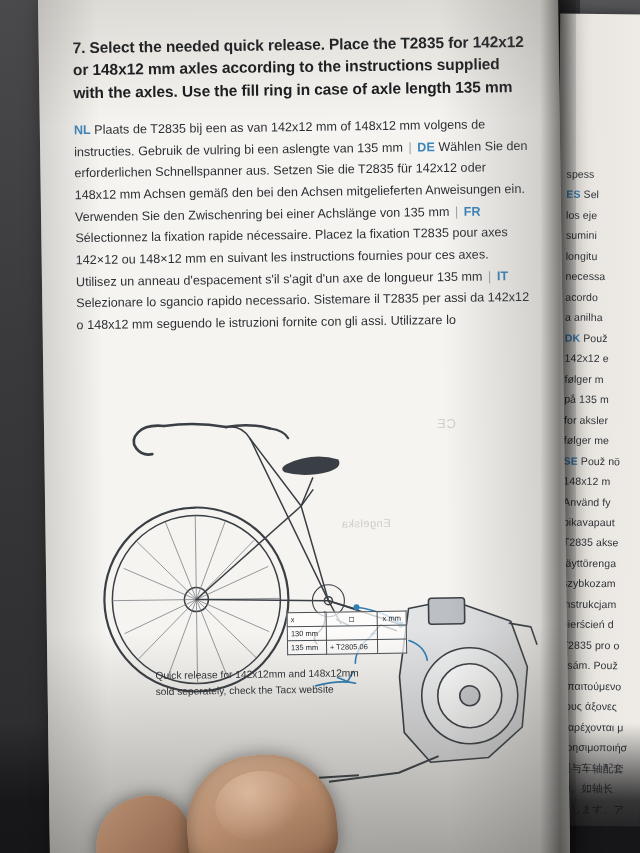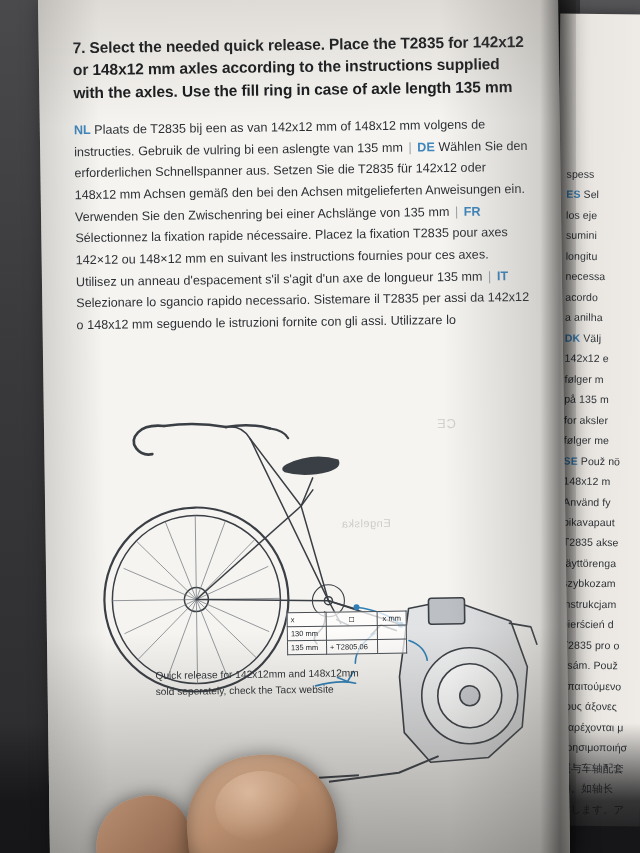--- a/index.html
+++ b/index.html
@@ -247,21 +247,21 @@
       <span>spess</span><br>
       <span class="lang">ES</span>
       <span>Sel</span><br>
       <span>los eje</span><br>
       <span>sumini</span><br>
       <span>longitu</span><br>
       <span>necessa</span><br>
       <span>acordo</span><br>
       <span>a anilha</span><br>
       <span class="lang">DK</span>
-      <span>Välj</span><br>
+      <span>Použ</span><br>
       <span>142x12 e</span><br>
       <span>følger m</span><br>
       <span>på 135 m</span><br>
       <span>for aksler</span><br>
       <span>følger me</span><br>
       <span class="lang">SE</span>
       <span>Použ nö</span><br>
       <span>148x12 m</span><br>
       <span>Använd fy</span><br>
       <span>pikavapaut</span><br>

